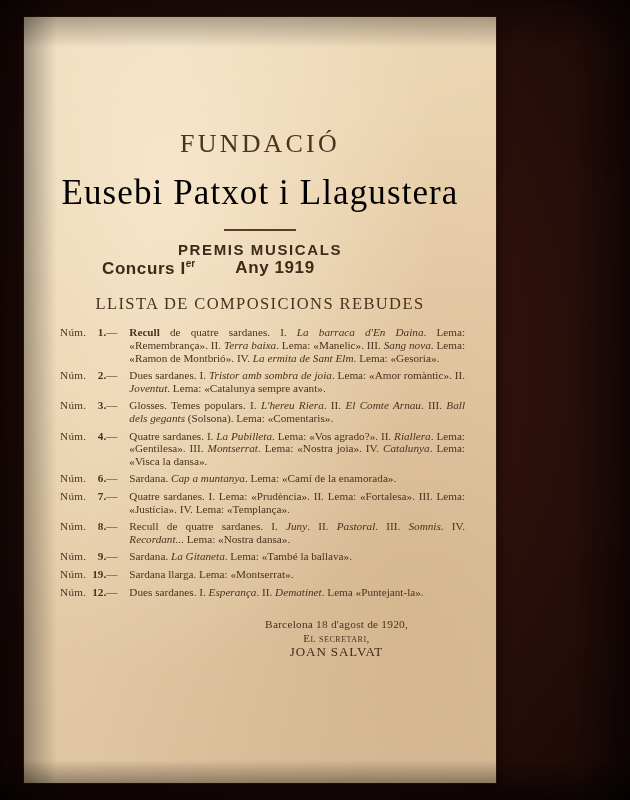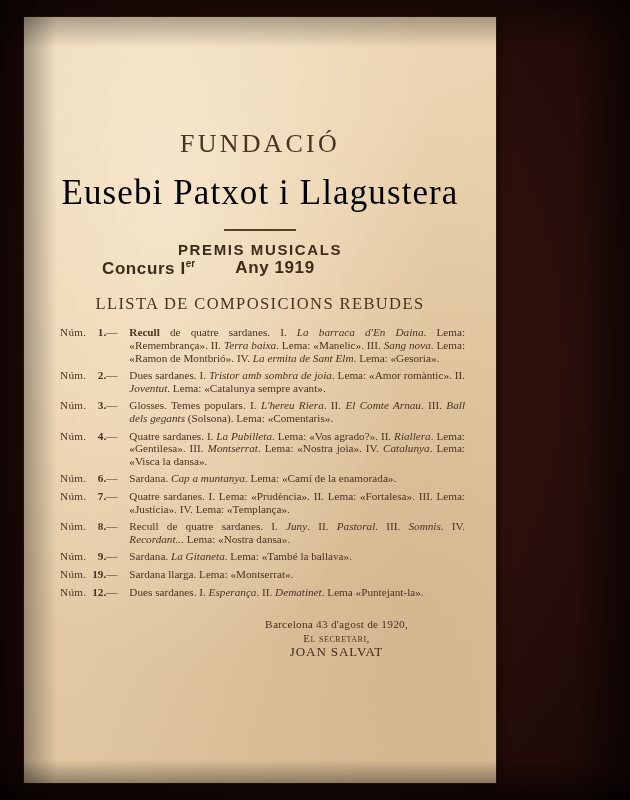--- a/index.html
+++ b/index.html
@@ -252,21 +252,21 @@
           </div>
           <div class="entry">
             <div class="entry-num"><span class="lbl">Núm.</span> <span class="n">12.</span><span class="dash">—</span></div>
             <div class="entry-body">Dues sardanes. I. <i>Esperança</i>. II. <i>Dematinet</i>. Lema «Puntejant-la».</div>
           </div>
         </div>
 
       <div id="signoff-wrap">
         <div id="signoff-inner">
           <div id="signoff">
-            <div class="place">Barcelona 43 d'agost de 1920,</div>
+            <div class="place">Barcelona 18 d'agost de 1920,</div>
             <div class="role">El secretari,</div>
             <div class="who">JOAN SALVAT</div>
           </div>
         </div>
       </div>
 
     </div>
   </div>
 </div>
 

